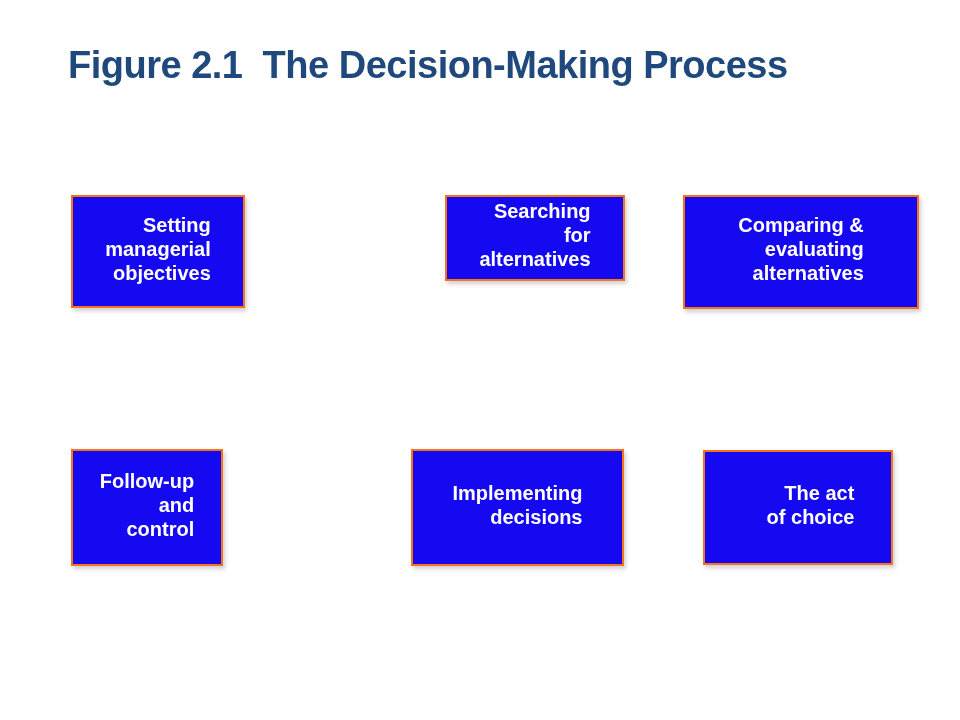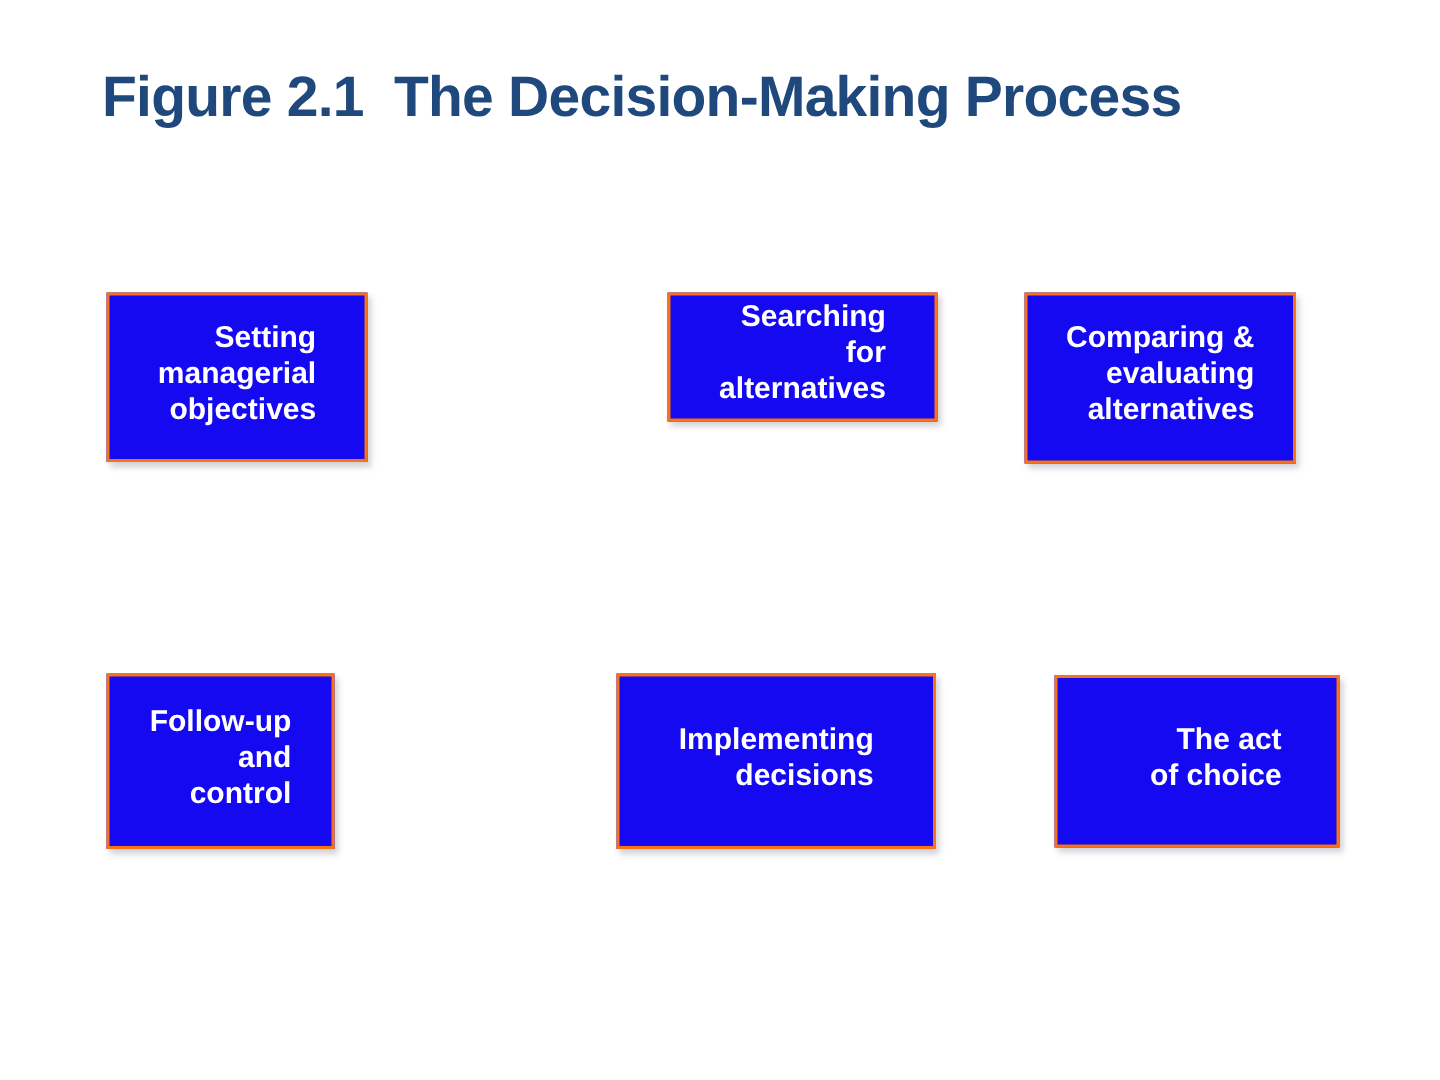--- a/index.html
+++ b/index.html
@@ -38,21 +38,21 @@
     text-align: right;
     color: var(--box-text, #ffffff);
     font-size: 20px;
     font-weight: bold;
     line-height: 24px;
     white-space: pre-line; 
     padding-bottom: 6px;
   }
   .box-1 { left: 71px;  top: 195px; width: 174px; height: 113px; }
   .box-2 { left: 445px; top: 195px; width: 180px; height: 86px; }
-  .box-3 { left: 683px; top: 195px; width: 181px; height: 114px; }
+  .box-3 { left: 683px; top: 195px; width: 236px; height: 114px; }
   .box-4 { left: 71px;  top: 449px; width: 152px; height: 117px; }
   .box-5 { left: 411px; top: 449px; width: 213px; height: 117px; }
   .box-6 { left: 703px; top: 450px; width: 190px; height: 115px; padding-left: 25px; }
 </style>
 </head>
 <body>
 
 <div class="slide">
 
   <h1 class="slide-title">Figure 2.1  The Decision-Making Process</h1>

